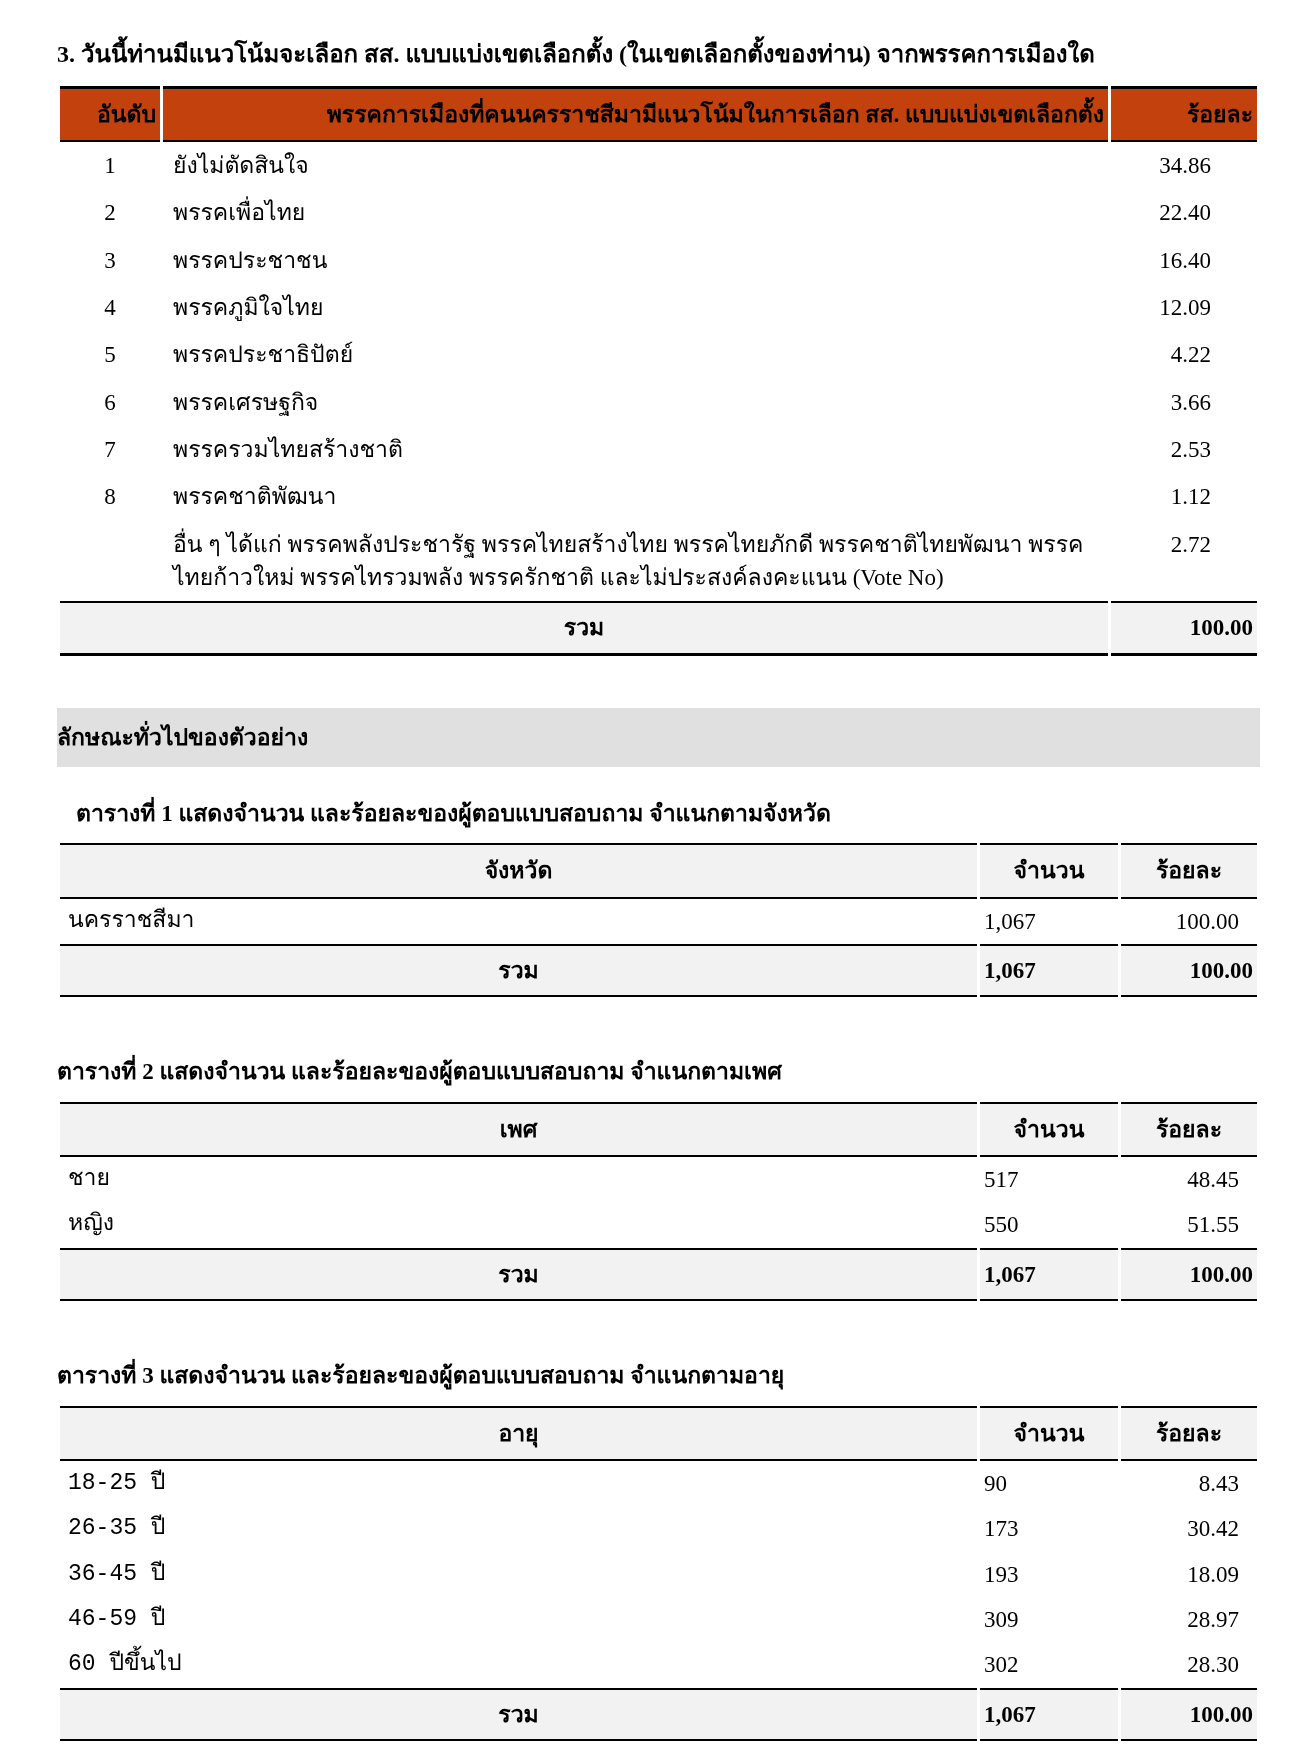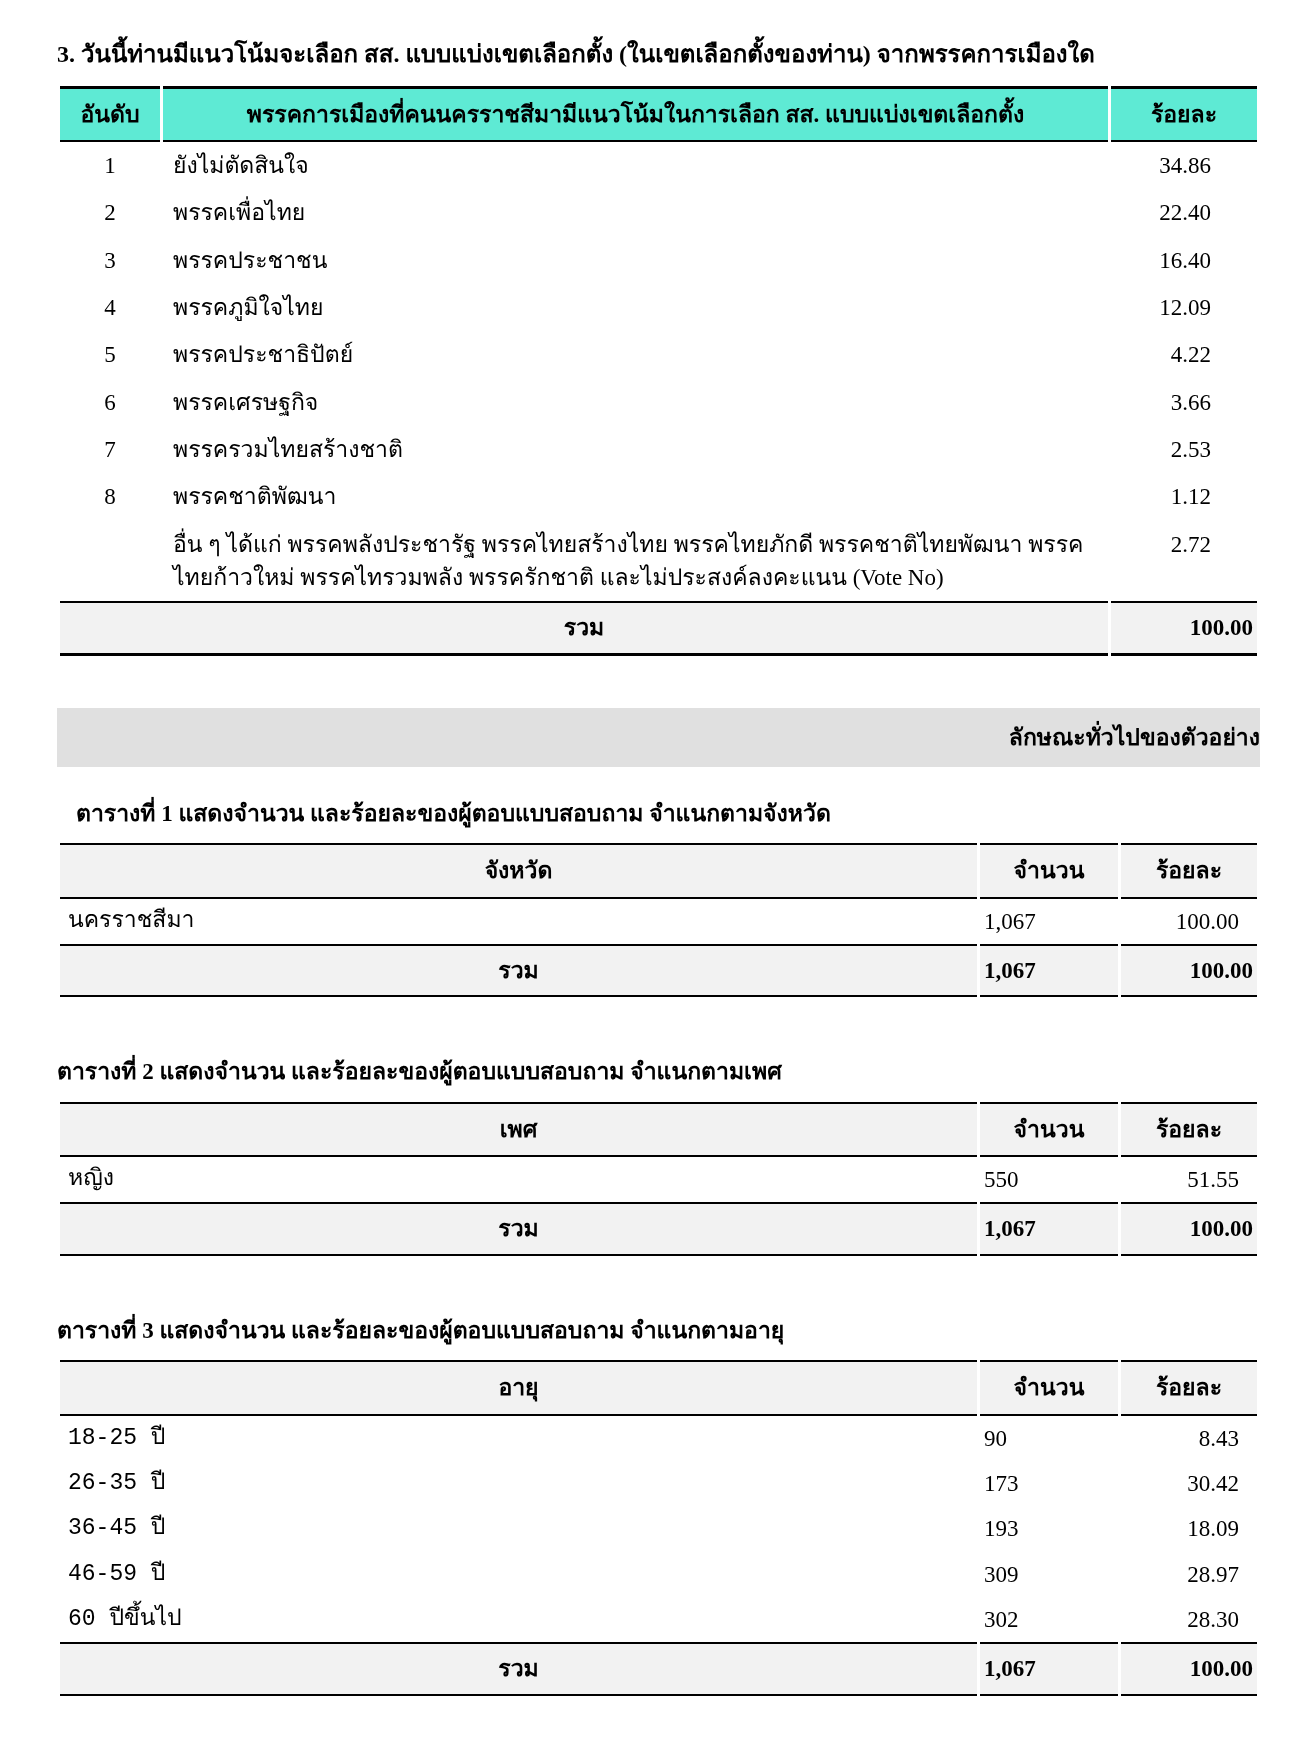--- a/index.html
+++ b/index.html
@@ -25,26 +25,26 @@
     line-height: 1.4;
   }
   table {
     width: 100%;
     border-collapse: separate;
     border-spacing: 3px 0;
     table-layout: fixed;
   }
   
   .main-table th {
-    background: #5eead4;
+    background: #c2410c;
     border-top: 3px solid #000;
     border-bottom: 2px solid #000;
     font-weight: bold;
     padding: 9px 4px;
-    text-align: center;
+    text-align: right;
     vertical-align: middle;
   }
   .main-table td {
     padding: 7px 4px;
     vertical-align: middle;
   }
   .main-table .col-rank { width: 100px; }
   .main-table .col-pct  { width: 146px; }
   .main-table td.rank   { text-align: center; }
   .main-table td.party  { text-align: left; padding-left: 10px; }
@@ -55,21 +55,21 @@
     border-top: 2px solid #000;
     border-bottom: 3px solid #000;
     font-weight: bold;
     padding: 8px 4px;
   }
   .main-table tr.total-row td.total-label { text-align: center; }
   
   .section-band {
     margin-top: 52px;
     background: #e0e0e0;
-    text-align: right;
+    text-align: left;
     font-weight: bold;
     padding: 13px 0;
   }
   
   .table-caption {
     font-weight: bold;
     margin: 58px 0 13px 0;
   }
   .table-caption.first { margin-top: 30px; margin-left: 19px; }
   .sub-table th {
@@ -210,20 +210,25 @@
     </colgroup>
   <thead>
     <tr>
       <th>เพศ</th>
       <th>จำนวน</th>
       <th>ร้อยละ</th>
     </tr>
   </thead>
   <tbody>
     <tr>
+      <td class="label">ชาย</td>
+      <td class="count">517</td>
+      <td class="pct">48.45</td>
+    </tr>
+    <tr>
       <td class="label">หญิง</td>
       <td class="count">550</td>
       <td class="pct">51.55</td>
     </tr>
     <tr class="total-row">
       <td class="total-label">รวม</td>
       <td class="count">1,067</td>
       <td class="pct">100.00</td>
     </tr>
   </tbody>

